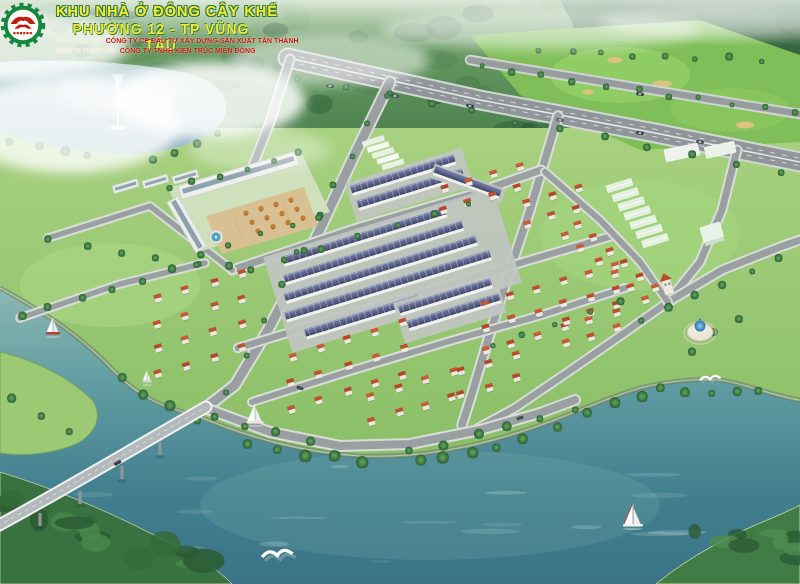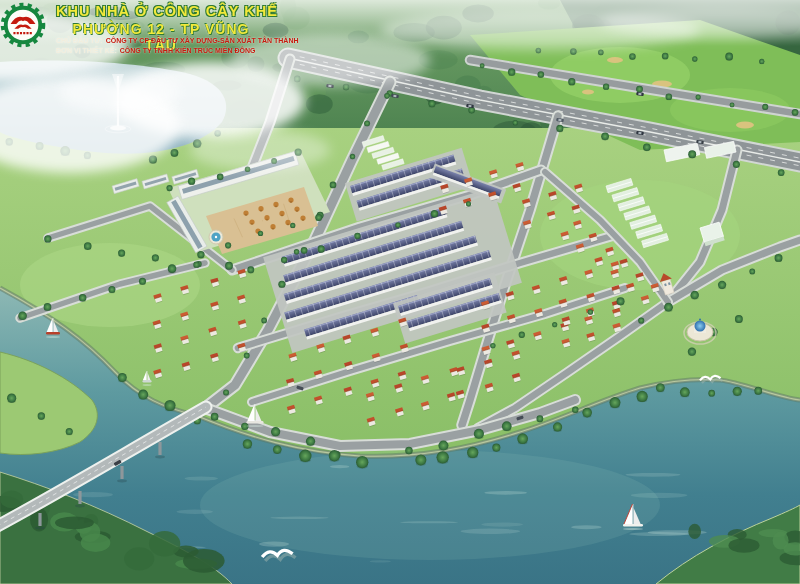--- a/index.html
+++ b/index.html
@@ -1548,21 +1548,21 @@
     </svg>
 
   <div class="hdr">
     <svg class="logo" viewBox="0 0 48 48">
       <circle cx="24" cy="25" r="21" fill="none" stroke="#16873f" stroke-width="4.5" stroke-dasharray="4.2 4.4"></circle>
       <circle cx="24" cy="25" r="18" fill="#fdfdf8" stroke="#16873f" stroke-width="4"></circle>
       <path d="M11,24 Q17,14 24,17 Q31,14 37,24 L31,24 Q27,19 24,21 Q21,19 17,24 Z" fill="#c41a0e"></path>
       <path d="M15,29 Q20,23 24,25 Q28,23 33,29 L29,29 Q26,26 24,27.5 Q22,26 19,29 Z" fill="#c41a0e"></path>
       <line x1="14" y1="33.5" x2="34" y2="33.5" stroke="#c41a0e" stroke-width="2.4" stroke-dasharray="2.2 1.2"></line>
     </svg>
-    <div class="ttl">KHU NHÀ Ở CÔNG CÂY KHẾ</div>
+    <div class="ttl">KHU NHÀ Ở ĐÔNG CÂY KHẾ</div>
     <div class="sub">PHƯỜNG 12 - TP VŨNG TÀU</div>
     <div class="cr cr1">
       <span class="lb">CHỦ ĐẦU TƯ:</span><span class="vl">CÔNG TY CP ĐẦU TƯ XÂY DỰNG-SẢN XUẤT TÂN THÀNH</span>
     </div>
     <div class="cr cr2">
       <span class="lb">ĐƠN VỊ THIẾT KẾ:</span><span class="vl">CÔNG TY TNHH KIẾN TRÚC MIỀN ĐÔNG</span>
     </div>
   </div>
 </div>
 

